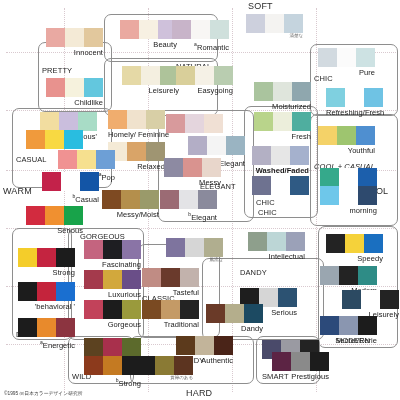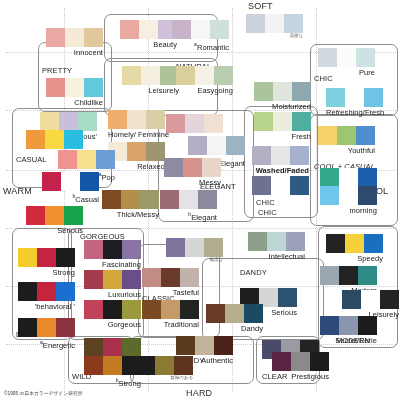--- a/index.html
+++ b/index.html
@@ -74,21 +74,21 @@
       <div class="group-label" style="left: 142px; top: 258px; margin-top: 36px;">CLASSIC</div>
       <div class="group" style="left: 202px; top: 258px; width: 120px; height: 80px;"></div>
       <div class="group-label" style="left: 240px; top: 268px;">DANDY</div>
       <div class="group" style="left: 318px; top: 226px; width: 78px; height: 120px;"></div>
       <div class="group-label" style="left: 336px; top: 336px;">MODERN</div>
       <div class="group" style="left: 68px; top: 336px; width: 64px; height: 46px;"></div>
       <div class="group-label" style="left: 72px; top: 372px;">WILD</div>
       <div class="group" style="left: 130px; top: 336px; width: 122px; height: 46px;"></div>
       <div class="group-label" style="left: 136px; top: 356px;">CLASSIC + DANDY</div>
       <div class="group" style="left: 256px; top: 336px; width: 62px; height: 46px;"></div>
-      <div class="group-label" style="left: 262px; top: 372px;">CLEAR</div>
+      <div class="group-label" style="left: 262px; top: 372px;">SMART</div>
       <div class="group-label" style="left: 258px; top: 208px;">CHIC</div>
     </div>
   <div id="entries">
       <div class="entry" style="left: 120px; top: 20px;">
         <div class="sw">
           <i style="background: rgb(234, 169, 160);"></i>
           <i style="background: rgb(247, 240, 226);"></i>
           <i style="background: rgb(207, 193, 219);"></i>
         </div>
         <div class="ename">Beauty</div>
@@ -291,21 +291,21 @@
           <i style="background: rgb(138, 138, 156);"></i>
         </div>
         <div class="ename"><span class="sup">b</span><span>Elegant</span></div>
       </div>
       <div class="entry" style="left: 102px; top: 190px;">
         <div class="sw">
           <i style="background: rgb(126, 74, 34);"></i>
           <i style="background: rgb(180, 143, 76);"></i>
           <i style="background: rgb(154, 154, 106);"></i>
         </div>
-        <div class="ename">Thick/Messy</div>
+        <div class="ename">Messy/Moist</div>
       </div>
       <div class="entry" style="left: 26px; top: 206px;">
         <div class="sw">
           <i style="background: rgb(210, 43, 63);"></i>
           <i style="background: rgb(240, 144, 48);"></i>
           <i style="background: rgb(24, 163, 74);"></i>
         </div>
         <div class="ename">Serious</div>
       </div>
       <div class="entry" style="left: 166px; top: 238px;">

